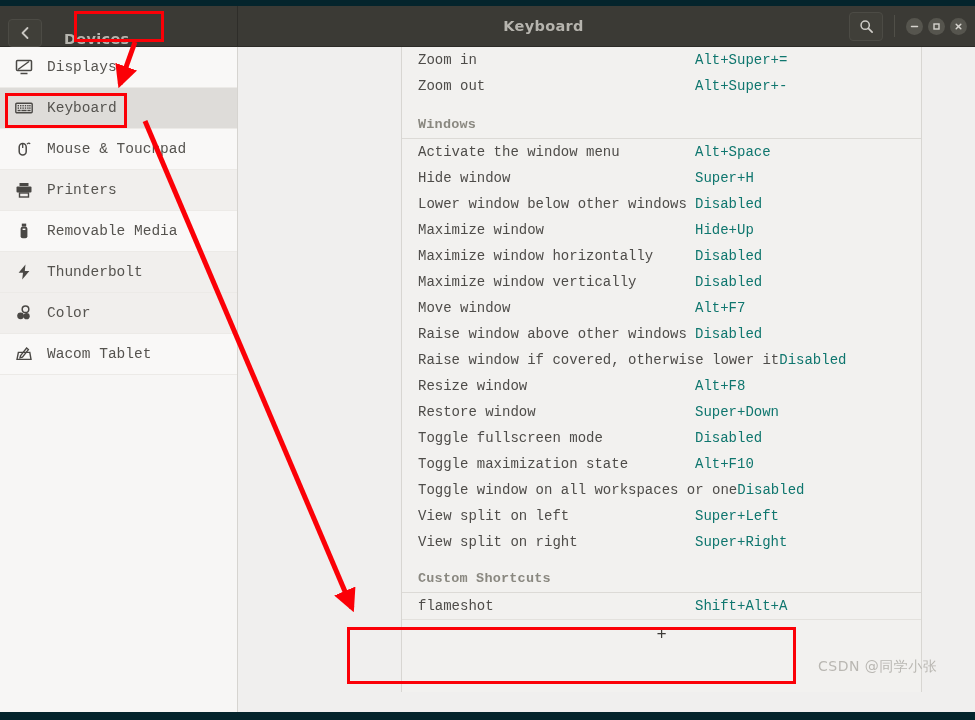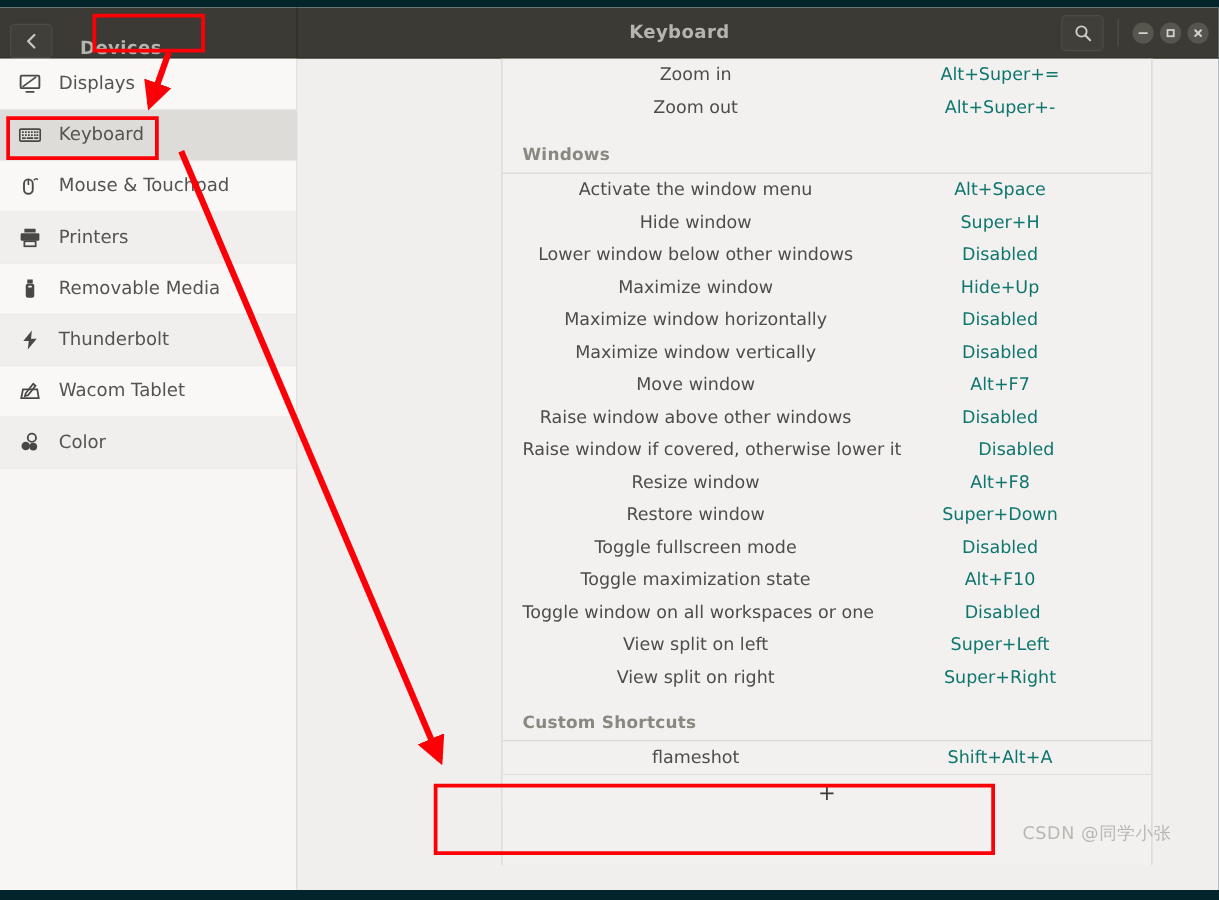--- a/index.html
+++ b/index.html
@@ -93,21 +93,21 @@
   .wctrls { display: flex; align-items: center; gap: 5px; }
   .wbtn {
     width: 17px; height: 17px; border-radius: 50%;
     background: #56554e;
     display: flex; align-items: center; justify-content: center;
     color: #d6d4ce; cursor: pointer;
   }
   .wbtn svg { display: block; }
 
   
-  .body-row { display: flex; height: 554px; }
+  .body-row { display: flex; height: 554px; font-family: Liberation Mono, monospace; }
 
   
   .sidebar {
     width: 238px; height: 665px;
     background: #f7f6f5;
     border-right: 1px solid #d6d4d0;
     position: relative;
   }
   .side-item {
     height: 41px;
@@ -145,21 +145,20 @@
     border-right: 1px solid #d8d6d2;
     height: 645px;
     overflow: hidden;
     position: relative;
   }
   .row {
     height: 26px;
     display: flex; align-items: center;
     padding: 0 16px;
     cursor: pointer;
-    text-align: center;
   }
   .row .name {
     flex: 1;
     font-size: 14px; color: #4e4c49;
     white-space: nowrap;
   }
   .row .accel {
     width: 210px;
     font-size: 14px; color: #0f766e;
     white-space: nowrap;
@@ -335,39 +334,39 @@
 
         <div class="side-item stripe">
           <span class="side-icon">
             <svg width="18" height="18" viewBox="0 0 18 18">
               <path d="M10.5 1.4 L3.6 9.8 H8 L7.2 16.6 L14.4 8 H9.8 Z" fill="currentColor"></path>
             </svg>
           </span>
           <span class="side-label">Thunderbolt</span>
         </div>
 
-        <div class="side-item plain">
-          <span class="side-icon">
-            <svg width="18" height="18" viewBox="0 0 18 18">
-              <path d="M2 14.4 L3.4 7.4 H14.8 L16 14.4 Z" fill="none" stroke="currentColor" stroke-width="1.4"></path>
-              <path d="M5.6 10.6 L11.6 3 L13.4 4.6 L7.4 12.2 L5 12.8 Z" fill="none" stroke="currentColor" stroke-width="1.4"></path>
-            </svg>
-          </span>
-          <span class="side-label">Wacom Tablet</span>
-        </div>
-
         <div class="side-item stripe">
           <span class="side-icon">
             <svg width="18" height="18" viewBox="0 0 18 18">
               <circle cx="10.5" cy="5.2" r="3.3" fill="none" stroke="currentColor" stroke-width="1.5"></circle>
               <circle cx="5.6" cy="11.8" r="3.4" fill="currentColor"></circle>
               <circle cx="11.6" cy="12.2" r="3.1" fill="currentColor"></circle>
             </svg>
           </span>
           <span class="side-label">Color</span>
+        </div>
+
+        <div class="side-item plain">
+          <span class="side-icon">
+            <svg width="18" height="18" viewBox="0 0 18 18">
+              <path d="M2 14.4 L3.4 7.4 H14.8 L16 14.4 Z" fill="none" stroke="currentColor" stroke-width="1.4"></path>
+              <path d="M5.6 10.6 L11.6 3 L13.4 4.6 L7.4 12.2 L5 12.8 Z" fill="none" stroke="currentColor" stroke-width="1.4"></path>
+            </svg>
+          </span>
+          <span class="side-label">Wacom Tablet</span>
         </div>
 
         <div class="sidebar-fill"></div>
       </div>
 
       <div class="content">
         <div class="listpanel">
 
           <div class="row">
             <span class="name">Zoom in</span>

